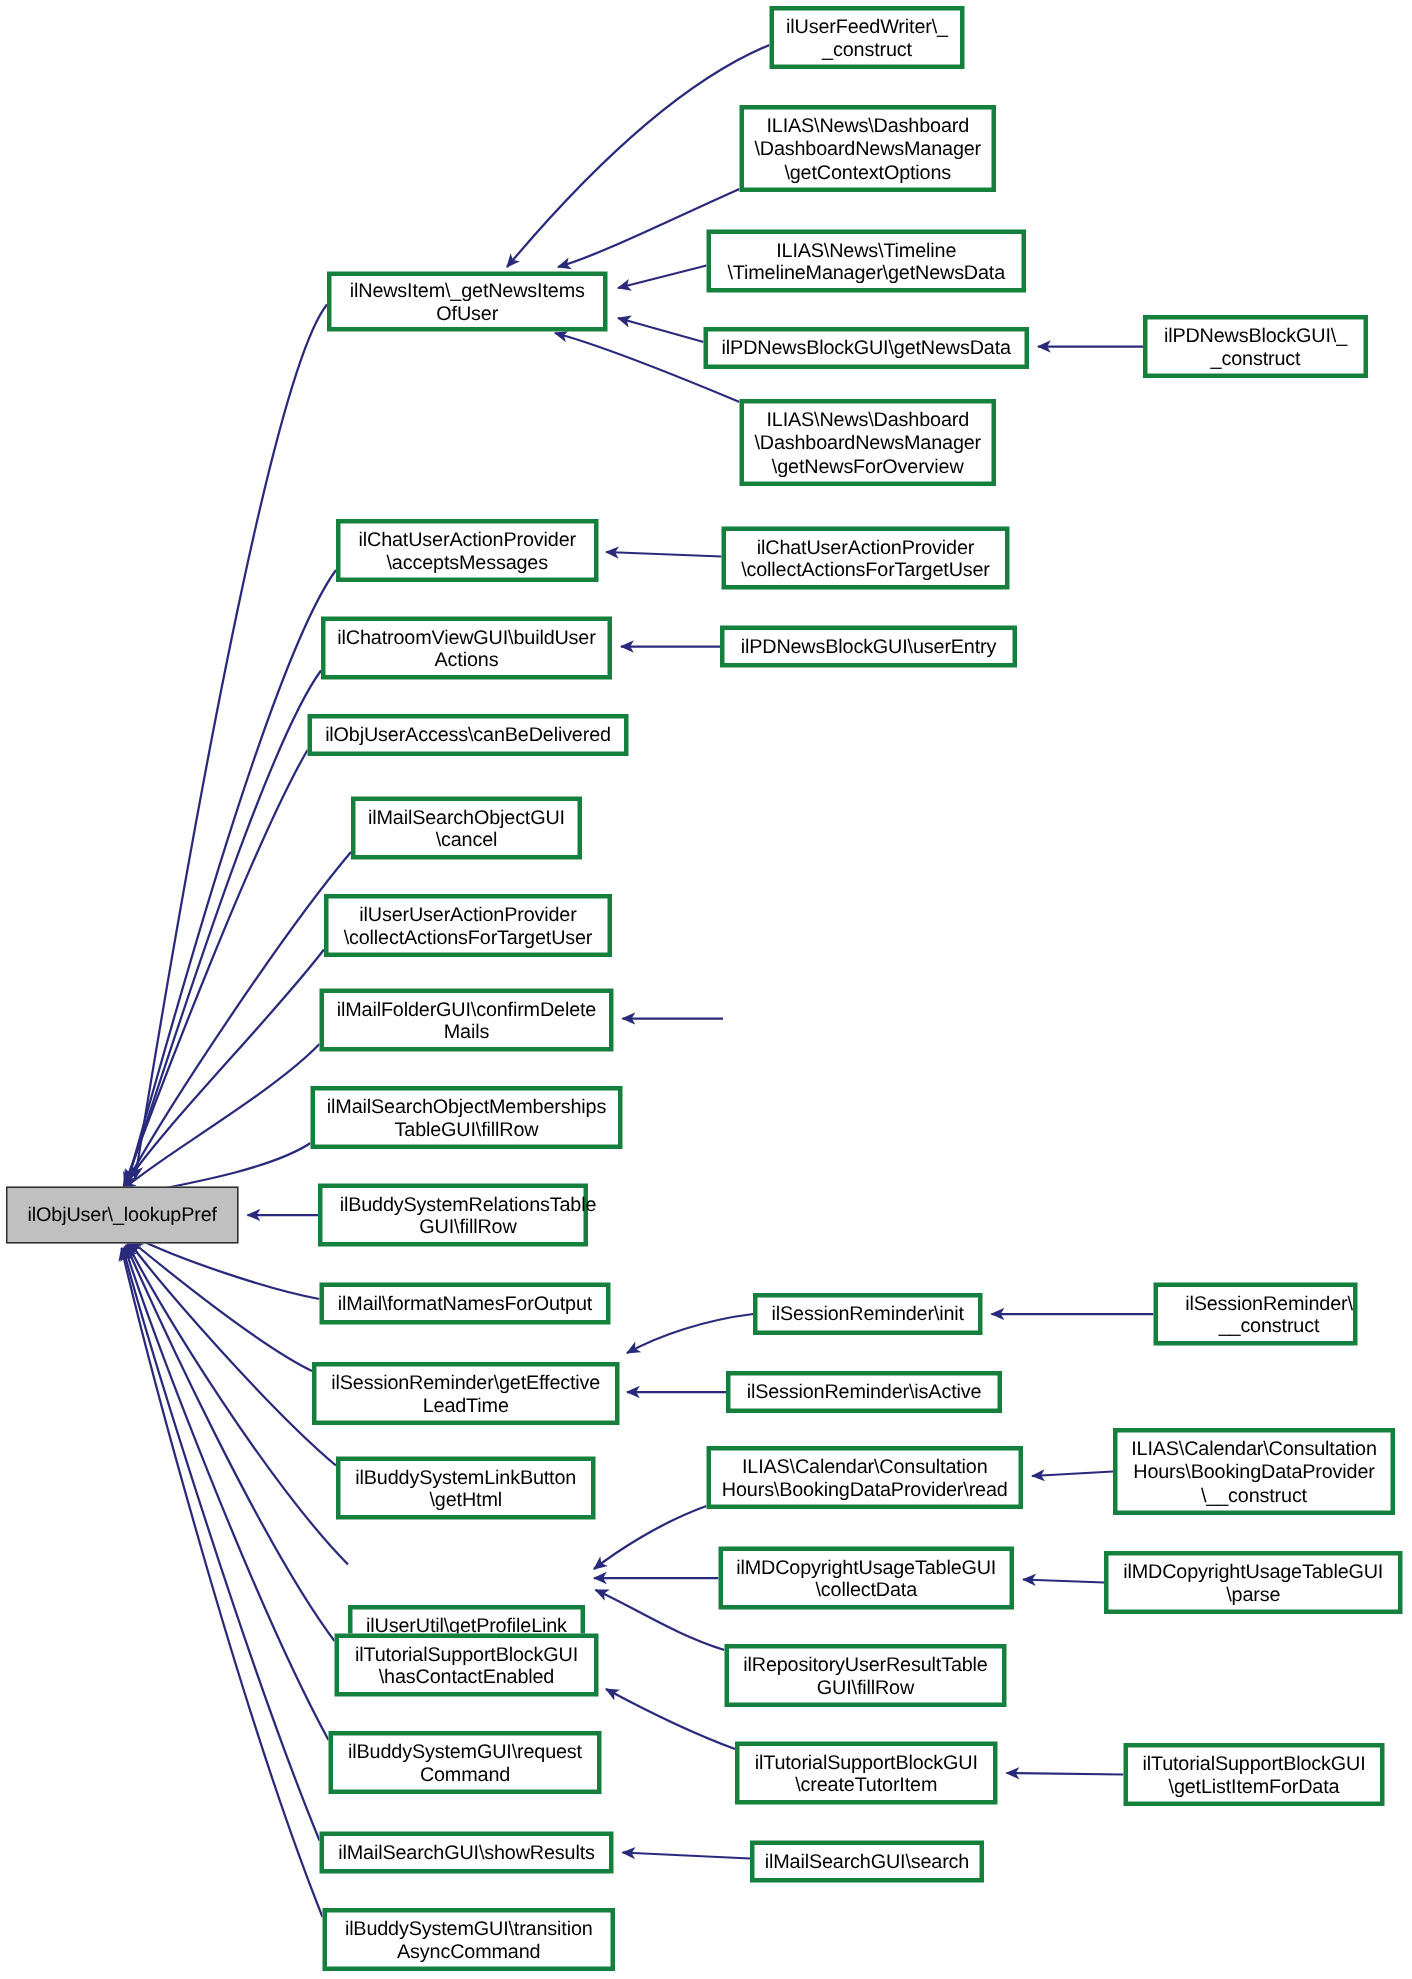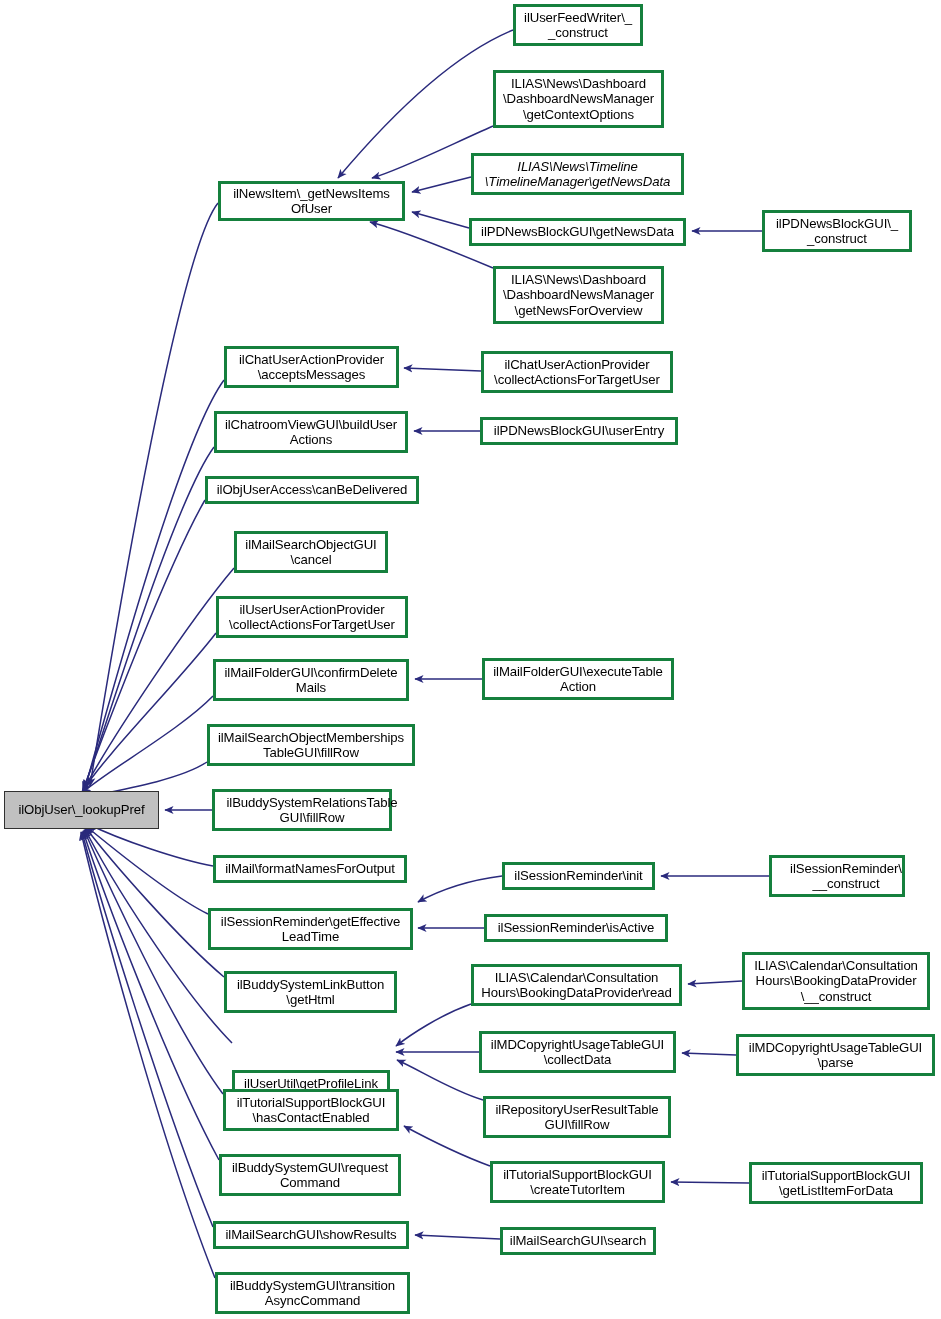--- a/index.html
+++ b/index.html
@@ -121,31 +121,29 @@
     <div class="node" style="left: 219px; top: 1154px; width: 182px; height: 42px;"><span>ilBuddySystemGUI\request
 Command</span></div>
     <div class="node" style="left: 213px; top: 1221px; width: 196px; height: 28px;"><span>ilMailSearchGUI\showResults</span></div>
     <div class="node" style="left: 215px; top: 1272px; width: 195px; height: 42px;"><span>ilBuddySystemGUI\transition
 AsyncCommand</span></div>
     <div class="node" style="left: 513px; top: 4px; width: 130px; height: 42px;"><span>ilUserFeedWriter\_
 _construct</span></div>
     <div class="node" style="left: 493px; top: 70px; width: 171px; height: 58px;"><span>ILIAS\News\Dashboard
 \DashboardNewsManager
 \getContextOptions</span></div>
-    <div class="node" style="left: 471px; top: 153px; width: 213px; height: 42px; font-style: italic;"><span>ILIAS\News\Timeline
+    <div class="node" style="left: 471px; top: 153px; width: 213px; height: 42px;"><span>ILIAS\News\Timeline
 \TimelineManager\getNewsData</span></div>
     <div class="node" style="left: 469px; top: 218px; width: 217px; height: 28px;"><span>ilPDNewsBlockGUI\getNewsData</span></div>
     <div class="node" style="left: 493px; top: 266px; width: 171px; height: 58px;"><span>ILIAS\News\Dashboard
 \DashboardNewsManager
 \getNewsForOverview</span></div>
     <div class="node" style="left: 481px; top: 351px; width: 192px; height: 42px;"><span>ilChatUserActionProvider
 \collectActionsForTargetUser</span></div>
     <div class="node" style="left: 480px; top: 417px; width: 198px; height: 28px;"><span>ilPDNewsBlockGUI\userEntry</span></div>
-    <div class="node" style="left: 482px; top: 658px; width: 192px; height: 42px;"><span>ilMailFolderGUI\executeTable
-Action</span></div>
     <div class="node" style="left: 502px; top: 862px; width: 153px; height: 28px;"><span>ilSessionReminder\init</span></div>
     <div class="node" style="left: 484px; top: 914px; width: 184px; height: 28px;"><span>ilSessionReminder\isActive</span></div>
     <div class="node" style="left: 471px; top: 964px; width: 211px; height: 42px;"><span>ILIAS\Calendar\Consultation
 Hours\BookingDataProvider\read</span></div>
     <div class="node" style="left: 479px; top: 1031px; width: 197px; height: 42px;"><span>ilMDCopyrightUsageTableGUI
 \collectData</span></div>
     <div class="node" style="left: 483px; top: 1096px; width: 188px; height: 42px;"><span>ilRepositoryUserResultTable
 GUI\fillRow</span></div>
     <div class="node" style="left: 490px; top: 1161px; width: 175px; height: 42px;"><span>ilTutorialSupportBlockGUI
 \createTutorItem</span></div>

